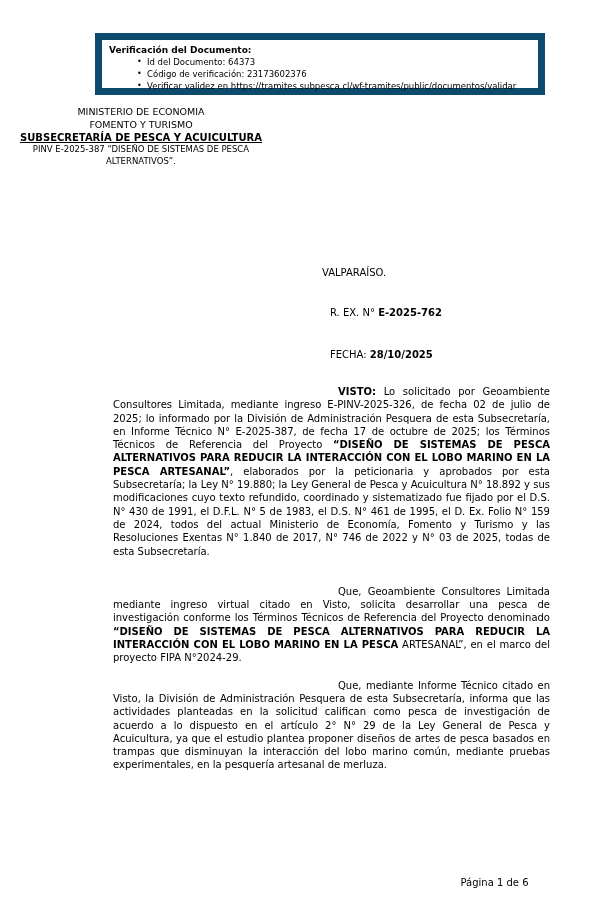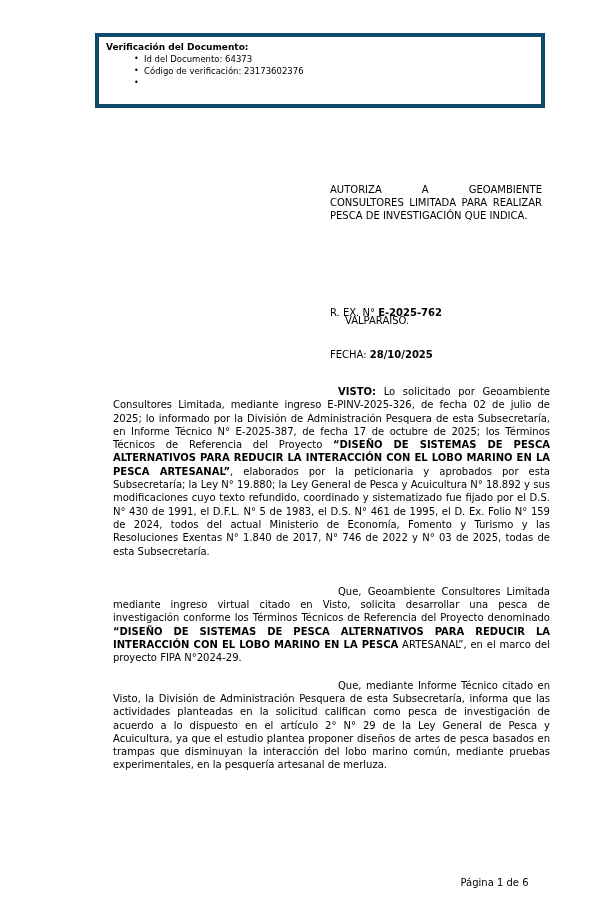--- a/index.html
+++ b/index.html
@@ -7,42 +7,42 @@
     position:relative;
     width:600px;height:918px;
     background:#ffffff;
     font-family:"DejaVu Sans","Liberation Sans",sans-serif;
     color:#000;
     overflow:hidden;
     margin:0 auto;
   }
   
   .verify-box{
-    position:absolute;left:95px;top:33px;width:450px;height:75px;
-    border:4px solid #0c4a6e;box-sizing:border-box;
+    position:absolute;left:95px;top:33px;width:450px;height:62px;
+    border:7px solid #0c4a6e;box-sizing:border-box;
     padding:4px 4px 0 7px;
   }
   .verify-title{font-size:9px;font-weight:bold;line-height:12px;}
   .verify-list{margin:0;padding:0;list-style:none;}
   .verify-item{font-size:8.5px;line-height:12px;white-space:nowrap;padding-left:38px;position:relative;}
   .verify-bullet{position:absolute;left:28px;top:0;font-size:8px;}
   
   .letterhead{
     position:absolute;left:16px;top:106px;width:250px;
     text-align:center;
   }
   .lh-1,.lh-2{font-size:9.5px;line-height:12.5px;}
   .lh-3{font-size:10px;line-height:13px;font-weight:bold;text-decoration:underline;white-space:nowrap;}
   .lh-4{font-size:8.5px;line-height:11.5px;}
   
   .subject{
     position:absolute;left:330px;top:183px;width:212px;
     font-size:10px;line-height:13.2px;text-align:justify;
   }
-  .city{position:absolute;left:345px;top:266px;font-size:10px;line-height:13px;margin-top:48px;}
+  .city{position:absolute;left:322px;top:266px;font-size:10px;line-height:13px;}
   .rex{position:absolute;left:330px;top:306px;font-size:10px;line-height:13px;}
   .fecha{position:absolute;left:330px;top:348px;font-size:10px;line-height:13px;}
   .b{font-weight:bold;margin-top:32px;}
   
   .body-text{
     position:absolute;left:113px;top:385px;width:437px;
     font-size:10px;line-height:13.3px;text-align:justify;
   }
   .par{margin:0;text-indent:225px;}
   .par-visto{margin-bottom:27px;}
@@ -67,26 +67,32 @@
       <li class="verify-item">
         <span class="verify-bullet">•</span>
         <span>Id del Documento: 64373</span>
       </li>
       <li class="verify-item">
         <span class="verify-bullet">•</span>
         <span>Código de verificación: 23173602376</span>
       </li>
       <li class="verify-item">
         <span class="verify-bullet">•</span>
+        <span>Verificar validez en https://tramites.subpesca.cl/wf-tramites/public/documentos/validar</span>
       </li>
     </ul>
   </div>
 
+  <div class="letterhead">
+    <div class="lh-1">MINISTERIO DE ECONOMIA</div>
+    <div class="lh-2">FOMENTO Y TURISMO</div>
+    <div class="lh-3">SUBSECRETARÍA DE PESCA Y ACUICULTURA</div>
+    <div class="lh-4">PINV E-2025-387 “DISEÑO DE SISTEMAS DE PESCA ALTERNATIVOS”.</div>
+  </div>
 
-  <div class="subject">AUTORIZA A GEOAMBIENTE CONSULTORES LIMITADA PARA REALIZAR PESCA DE INVESTIGACIÓN QUE INDICA.</div>
 
   <div class="city">VALPARAÍSO.</div>
 
   <div class="rex"><span>R. EX. N° </span><span class="b">E-2025-762</span></div>
 
   <div class="fecha"><span>FECHA: </span><span class="b">28/10/2025</span></div>
 
   <div class="body-text">
 
     <p class="par par-visto"><span class="b">VISTO:</span><span> Lo solicitado por Geoambiente Consultores Limitada, mediante ingreso E-PINV-2025-326, de fecha 02 de julio de 2025; lo informado por la División de Administración Pesquera de esta Subsecretaría, en Informe Técnico N° E-2025-387, de fecha 17 de octubre de 2025; los Términos Técnicos de Referencia del Proyecto </span><span class="b">“DISEÑO DE SISTEMAS DE PESCA ALTERNATIVOS PARA REDUCIR LA INTERACCIÓN CON EL LOBO MARINO EN LA PESCA ARTESANAL”</span><span>, elaborados por la peticionaria y aprobados por esta Subsecretaría; la Ley N° 19.880; la Ley General de Pesca y Acuicultura N° 18.892 y sus modificaciones cuyo texto refundido, coordinado y sistematizado fue fijado por el D.S. N° 430 de 1991, el D.F.L. N° 5 de 1983, el D.S. N° 461 de 1995, el D. Ex. Folio N° 159 de 2024, todos del actual Ministerio de Economía, Fomento y Turismo y las Resoluciones Exentas N° 1.840 de 2017, N° 746 de 2022 y N° 03 de 2025, todas de esta Subsecretaría.</span></p>

